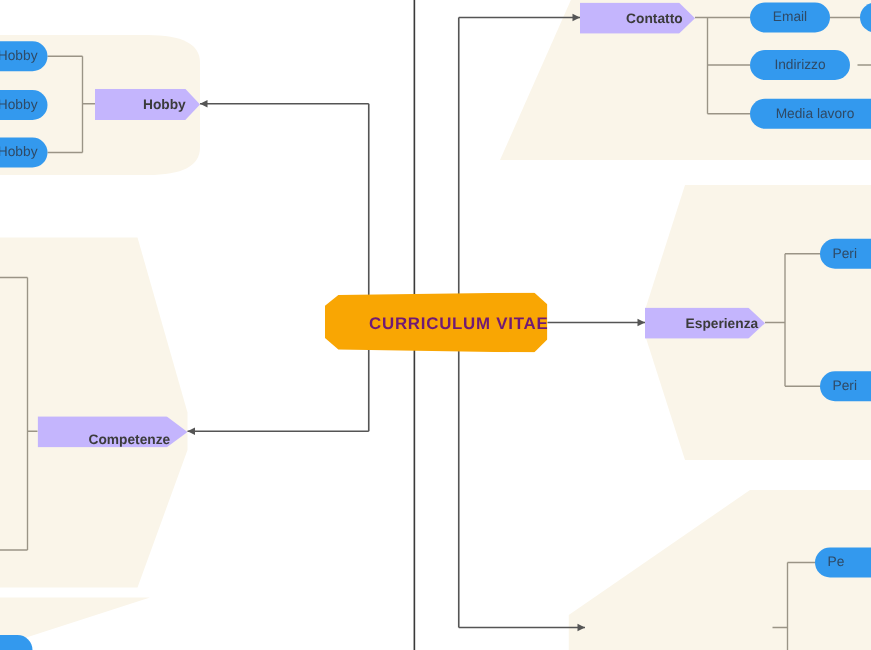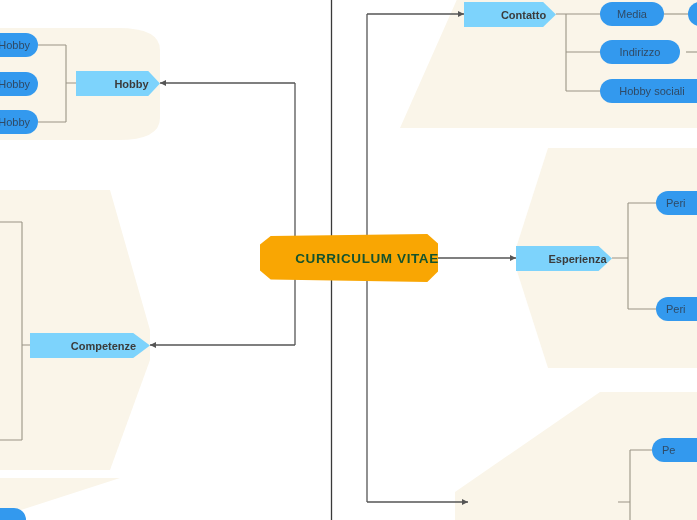--- a/index.html
+++ b/index.html
@@ -28,31 +28,31 @@
     position: absolute;
     box-sizing: border-box;
     display: flex;
     align-items: center;
     justify-content: center;
     white-space: nowrap;
     z-index: 5;
   }
   
   .root-node {
-    color: #14532d;
+    color: #701a75;
     font-weight: bold;
     font-size: 13.5px;
     letter-spacing: 0.6px;
     background: #F9A603;
     clip-path: polygon(0% 22%, 6% 4%, 94% 0%, 100% 20%, 100% 78%, 94% 100%, 6% 95%, 0% 76%);
     padding-left: 36px;
   }
   
   .branch-node {
-    background: #7dd3fc;
+    background: #c4b5fd;
     color: #3b3b3b;
     font-weight: bold;
     font-size: 11px;
     clip-path: polygon(0% 0%, 86% 0%, 100% 50%, 86% 100%, 0% 100%);
     padding-right: 12px;
     padding-left: 39px;
   }
   
   .leaf-node {
     background: #3399EE;
@@ -124,21 +124,21 @@
   </svg>
 
   <div class="node root-node" style="left:260px; top:234px; width:178px; height:48px;">
     <span>CURRICULUM VITAE</span>
   </div>
 
   <div class="node branch-node" style="left:76px; top:71px; width:84px; height:25px;">
     <span>Hobby</span>
   </div>
 
-  <div class="node branch-node" style="left:30px; top:333px; width:120px; height:25px;">
+  <div class="node branch-node" style="left:30px; top:333px; width:120px; height:25px;align-items:flex-end;">
     <span>Competenze</span>
   </div>
 
   <div class="node branch-node" style="left:464px; top:2px; width:92px; height:25px;">
     <span>Contatto</span>
   </div>
 
   <div class="node branch-node" style="left:516px; top:246px; width:96px; height:25px;">
     <span>Esperienza</span>
   </div>
@@ -152,27 +152,27 @@
   </div>
   <div class="node leaf-node clip-left" style="left:-28px; top:110px; width:66px; height:24px; justify-content:flex-end; padding-right:8px;">
     <span>Hobby</span>
   </div>
 
   <div class="node leaf-node clip-left" style="left:-24px; top:508px; width:50px; height:24px;">
     <span></span>
   </div>
 
   <div class="node leaf-node" style="left:600px; top:2px; width:64px; height:24px;">
-    <span>Media</span>
+    <span>Email</span>
   </div>
   <div class="node leaf-node" style="left:600px; top:40px; width:80px; height:24px;text-align:right;">
     <span>Indirizzo</span>
   </div>
   <div class="node leaf-node clip-right" style="left:600px; top:79px; width:104px; height:24px;">
-    <span>Hobby sociali</span>
+    <span>Media lavoro</span>
   </div>
 
   <div class="node leaf-node clip-right" style="left:688px; top:2px; width:40px; height:24px;">
     <span></span>
   </div>
 
   <div class="node leaf-node clip-right" style="left:656px; top:191px; width:60px; height:24px; justify-content:flex-start; padding-left:10px;">
     <span>Peri</span>
   </div>
   <div class="node leaf-node clip-right" style="left:656px; top:297px; width:60px; height:24px; justify-content:flex-start; padding-left:10px;">

